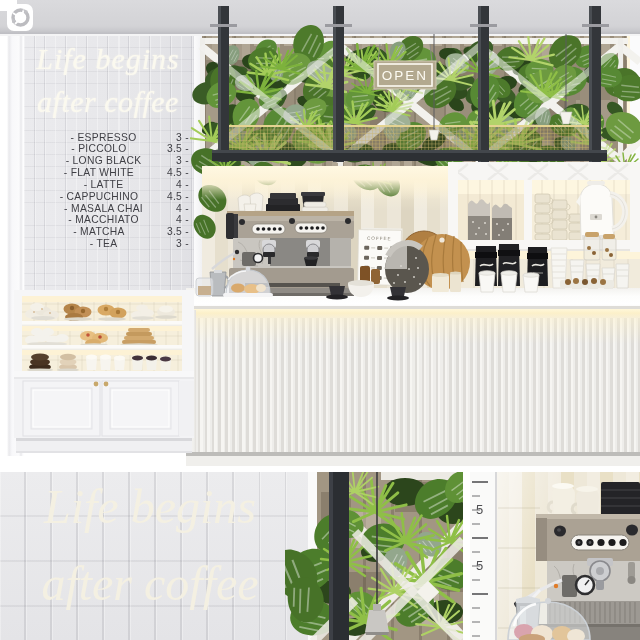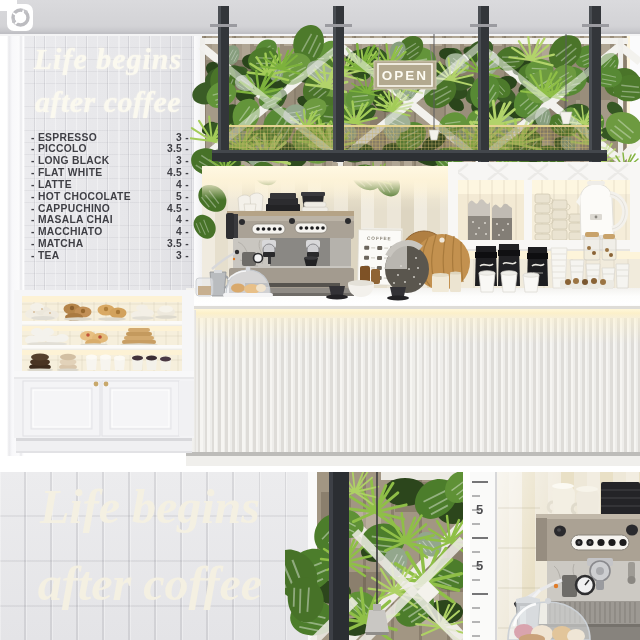--- a/index.html
+++ b/index.html
@@ -1,17 +1,17 @@
 <!DOCTYPE html>
 <html><head>
 <meta charset="utf-8">
 <style>
   html,body{margin:0;padding:0;background:#fff;}
   body{width:640px;height:640px;font-family:"Liberation Sans",sans-serif;}
-  #stage{position:relative;width:640px;height:640px;overflow:hidden;background:#fff;font-weight:bold;}
+  #stage{position:relative;width:640px;height:640px;overflow:hidden;background:#fff;}
   .abs{position:absolute;}
 </style>
 </head>
 <body>
 <div id="stage">
 
   <div class="abs" style="left:0;top:0;width:640px;height:34px;background:linear-gradient(to bottom,#dadadd 0,#d3d3d6 26px,#c8c8cc 31px,#bfbfc4 33px);"></div>
 
   <div class="abs" style="left:0;top:34px;width:640px;height:4px;background:#f4f4f5;"></div>
 
@@ -21,27 +21,26 @@
     linear-gradient(to right,#ebebee,#e6e6e9 70%,#e0e0e4);"></div>
 
   <div class="abs" style="left:194px;top:36px;width:8px;height:420px;background:linear-gradient(to right,#fbfbfc,#f1f1f3);"></div>
 
   <div class="abs" style="left:0;top:36px;width:24px;height:420px;background:linear-gradient(to right,#ffffff 0 7px,#e9e9ec 9px,#f8f8fa 12px,#fbfbfc 19px,#e9e9ec 21px,#fdfdfe 23px);"></div>
 
   <div class="abs" style="left:28px;top:42px;width:160px;height:40px;color:#fbf9ef;font-family:'Liberation Serif',serif;font-style:italic;font-size:30px;letter-spacing:1px;text-align:center;text-shadow:0 0 2px rgba(255,253,240,.8);">Life begins</div>
 
   <div class="abs" style="left:24px;top:85px;width:168px;height:40px;color:#fbf9ef;font-family:'Liberation Serif',serif;font-style:italic;font-size:30px;letter-spacing:0.5px;text-align:center;text-shadow:0 0 2px rgba(255,253,240,.8);">after coffee</div>
 
-  <div class="abs" style="left:31px;top:131.5px;width:158px;color:#3f3f45;font-size:10.3px;line-height:11.85px;letter-spacing:.3px;">
+  <div class="abs" style="left:31px;top:131.5px;width:158px;color:#3f3f45;font-size:10.3px;line-height:11.85px;letter-spacing:.3px;text-align:center;">
     <div>- ESPRESSO <span style="float:right">3 -</span></div>
     <div>- PICCOLO <span style="float:right">3.5 -</span></div>
     <div>- LONG BLACK <span style="float:right">3 -</span></div>
     <div>- FLAT WHITE <span style="float:right">4.5 -</span></div>
     <div>- LATTE <span style="float:right">4 -</span></div>
-    <div>- HOT CHOCOLATE <span style="float:right">5 -</span></div>
     <div>- CAPPUCHINO <span style="float:right">4.5 -</span></div>
     <div>- MASALA CHAI <span style="float:right">4 -</span></div>
     <div>- MACCHIATO <span style="float:right">4 -</span></div>
     <div>- MATCHA <span style="float:right">3.5 -</span></div>
     <div>- TEA <span style="float:right">3 -</span></div>
   </div>
 
 
   <div class="abs" style="left:202px;top:36px;width:438px;height:274px;background:
     linear-gradient(to bottom, rgba(255,246,220,.9) 130px, rgba(255,246,220,0) 175px),

